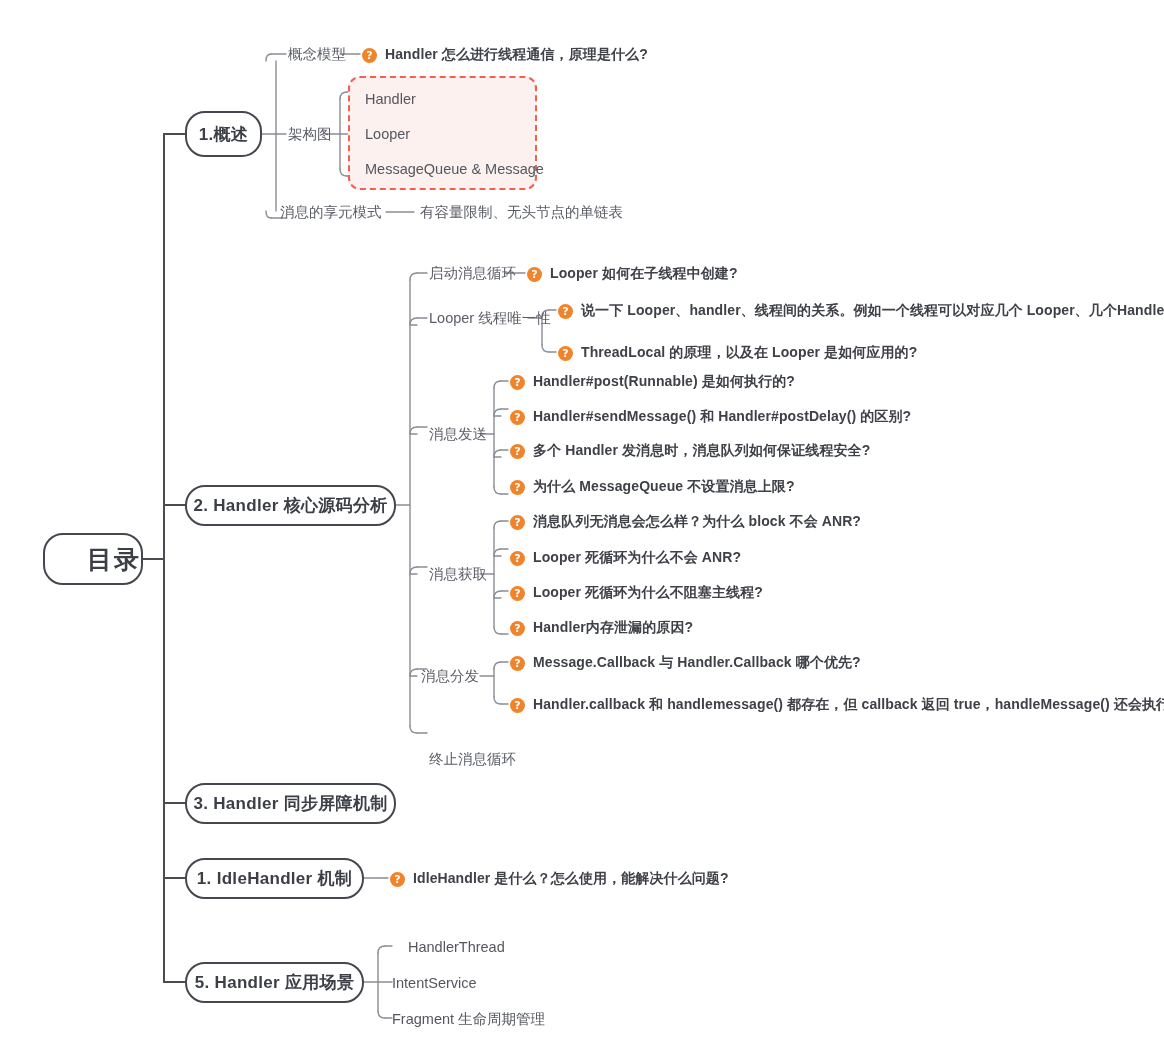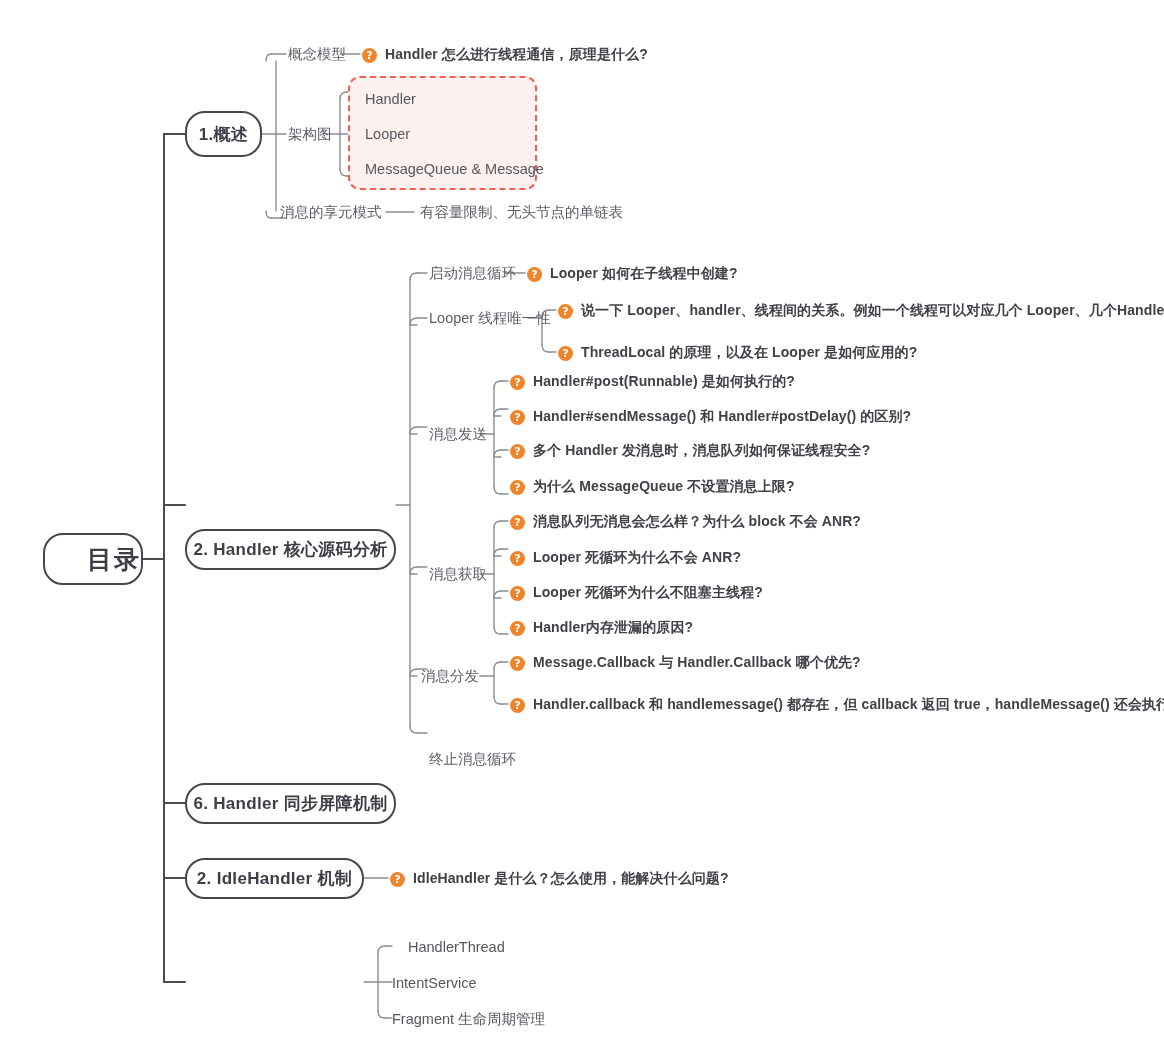--- a/index.html
+++ b/index.html
@@ -209,32 +209,35 @@
   <div class="dashed-group" style="left:348px; top:76px; width:189px; height:114px;"></div>
 
   <div class="node-box root-box" style="left:43px; top:533px; width:100px; height:52px;">
     <span>目录</span>
   </div>
 
   <div class="node-box main-box" style="left:185px; top:111px; width:77px; height:46px;">
     <span>1.概述</span>
   </div>
 
-  <div class="node-box main-box" style="left:185px; top:485px; width:211px; height:41px;margin-top:44px;">
+  <div class="node-box main-box" style="left:185px; top:485px; width:211px; height:41px;">
     <span>2. Handler 核心源码分析</span>
   </div>
 
   <div class="node-box main-box" style="left:185px; top:783px; width:211px; height:41px;">
-    <span>6. Handler 同步屏障机制</span>
+    <span>3. Handler 同步屏障机制</span>
   </div>
 
   <div class="node-box main-box" style="left:185px; top:858px; width:179px; height:41px;">
-    <span>2. IdleHandler 机制</span>
-  </div>
-
+    <span>1. IdleHandler 机制</span>
+  </div>
+
+  <div class="node-box main-box" style="left:185px; top:962px; width:179px; height:41px;">
+    <span>5. Handler 应用场景</span>
+  </div>
 
   <div class="plain" style="left:288px; top:47px;text-align:right;">
     <span>概念模型</span>
   </div>
 
   <div class="qrow" style="left:362px; top:46px;">
     <span class="q-icon">?</span>
     <span class="q-text">Handler 怎么进行线程通信，原理是什么?</span>
   </div>
 

